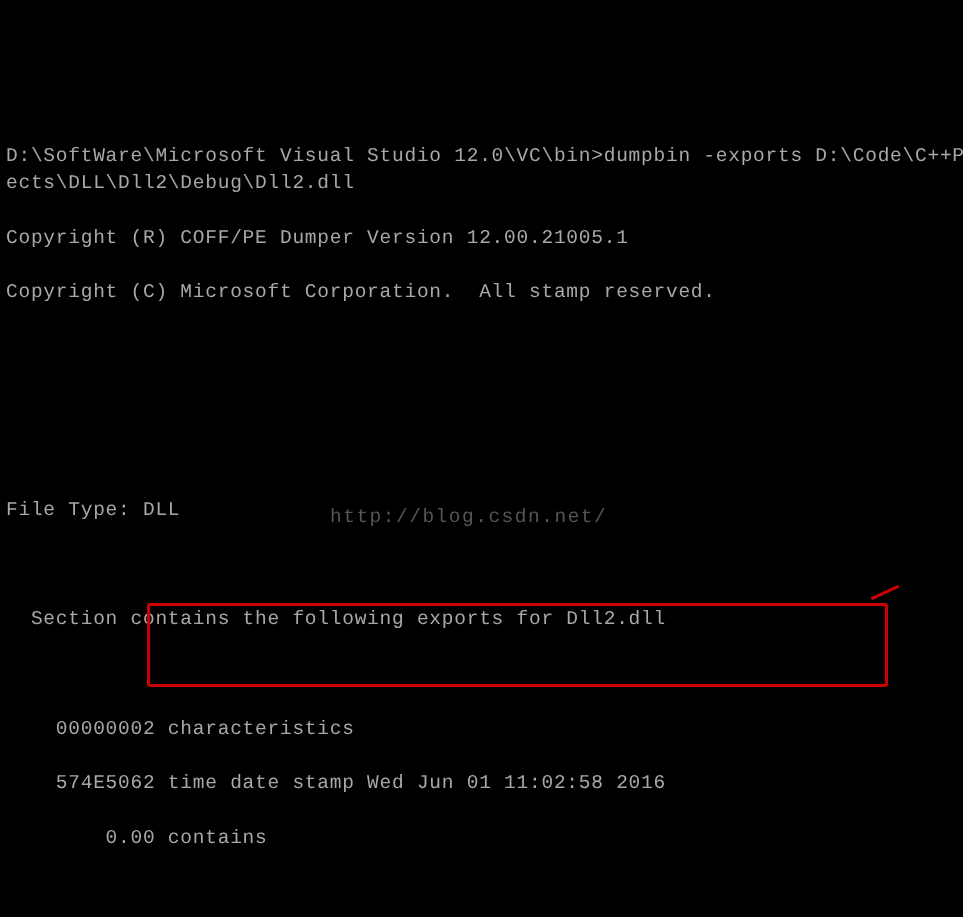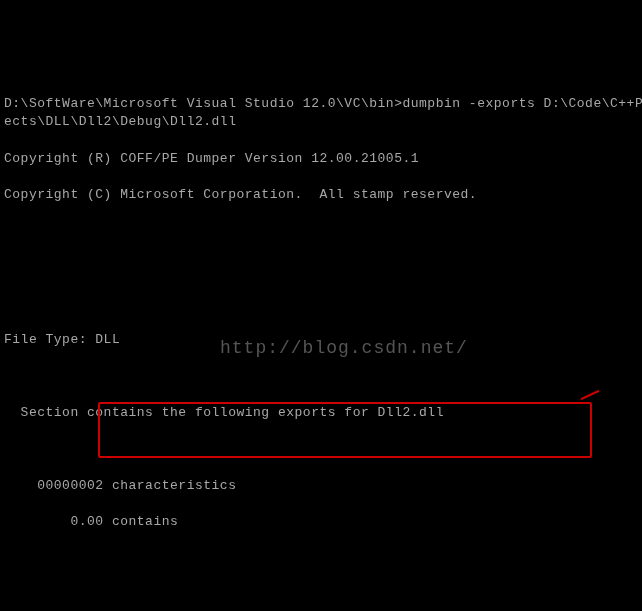--- a/index.html
+++ b/index.html
@@ -22,21 +22,21 @@
       letter-spacing: 0.5px;
     }
     .line {
       display: block;
     }
     .watermark {
       position: absolute;
       top: 336px;
       left: 220px;
       color: #555;
-      font-size: 18px;
+      font-size: 13px;
       z-index: 1;
       letter-spacing: 1px;
     }
     .red-box {
       position: absolute;
       border: 2px solid #c00;
       top: 402px;
       left: 98px;
       width: 494px;
       height: 56px;
@@ -70,20 +70,21 @@
 <span class="line">Copyright (R) COFF/PE Dumper Version 12.00.21005.1</span>
 <span class="line">Copyright (C) Microsoft Corporation.  All stamp reserved.</span>
 <span class="line"> </span>
 <span class="line"> </span>
 <span class="line"> </span>
 <span class="line">File Type: DLL</span>
 <span class="line"> </span>
 <span class="line">  Section contains the following exports for Dll2.dll</span>
 <span class="line"> </span>
 <span class="line">    00000002 characteristics</span>
+<span class="line">    574E5062 time date stamp Wed Jun 01 11:02:58 2016</span>
 <span class="line">        0.00 contains</span>
 
 
 
 
 
 
 
 
 

